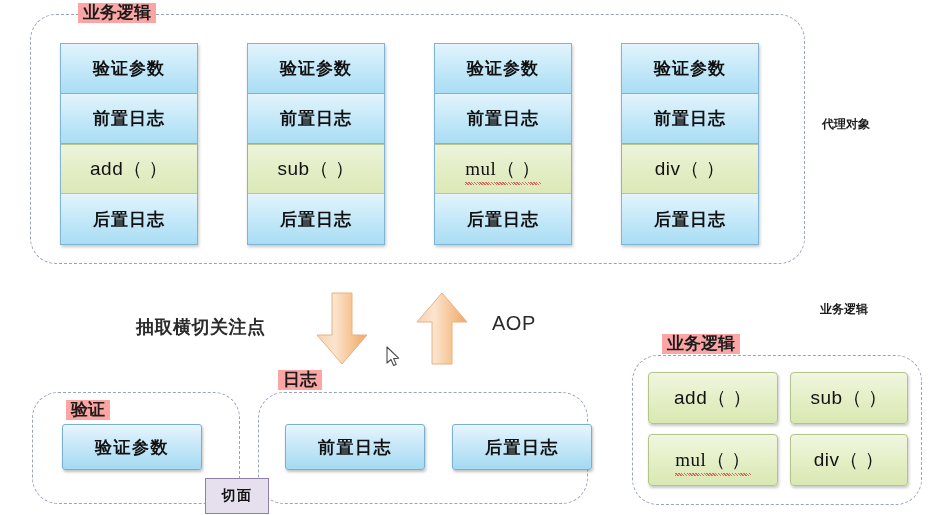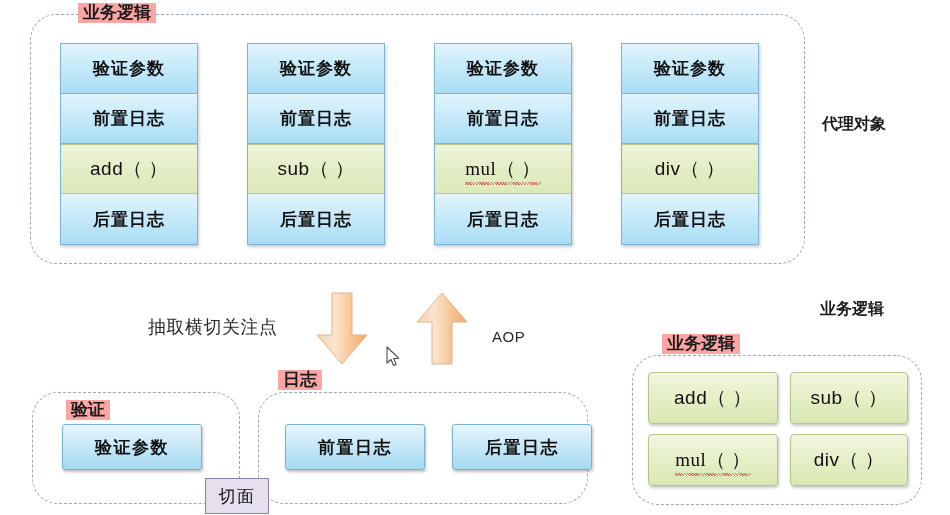--- a/index.html
+++ b/index.html
@@ -30,21 +30,21 @@
     font-weight: bold;
     color: #1b1b1b;
     white-space: nowrap;
     background: #fca5a5;
     padding: 0 5px;
     line-height: 20px;
     text-align: center;
   }
   .plain-label {
     position: absolute;
-    font-size: 16px;
+    font-size: 12px;
     font-weight: bold;
     color: #1b1b1b;
     white-space: nowrap;
     line-height: 22px;
   }
   .aop-label {
     position: absolute;
     font-size: 19px;
     color: #2b2b2b;
     white-space: nowrap;
@@ -119,22 +119,22 @@
   }
 
   
   .aspect-chip {
     position: absolute;
     border: 1px solid #8f7fae;
     background: #e6e0ee;
     display: flex;
     align-items: center;
     justify-content: center;
-    font-size: 17px;
-    font-weight: normal;
+    font-size: 14px;
+    font-weight: bold;
     color: #111111;
     letter-spacing: 1.5px;
     box-sizing: border-box;
     z-index: 5;
   }
 
   
   .arrow { position: absolute; }
 
   
@@ -198,23 +198,23 @@
 
   <div class="proxy-col" style="left:621px;">
     <div class="cell blue">验证参数</div>
     <div class="cell blue">前置日志</div>
     <div class="cell green">
         <span>div（ ）</span>
       </div>
     <div class="cell blue">后置日志</div>
   </div>
 
-  <div class="aop-label" style="left:148px; top:315px; font-weight:normal; font-size:18px;">抽取横切关注点</div>
-
-  <div class="aop-label" style="left:492px; top:312px; font-size:15px;margin-top:16px;">AOP</div>
+  <div class="aop-label" style="left:136px; top:315px; font-weight:bold; font-size:18px;">抽取横切关注点</div>
+
+  <div class="aop-label" style="left:492px; top:312px; font-size:20px;">AOP</div>
 
   <svg class="arrow" style="left:314px; top:291px;" width="56" height="76" viewBox="0 0 56 76">
     <defs>
       <linearGradient id="gDown" x1="0" y1="0" x2="1" y2="0">
         <stop offset="0%" stop-color="#f6d4b4"></stop>
         <stop offset="35%" stop-color="#fbe4ce"></stop>
         <stop offset="65%" stop-color="#f7c89a"></stop>
         <stop offset="100%" stop-color="#eda766"></stop>
       </linearGradient>
     </defs>

